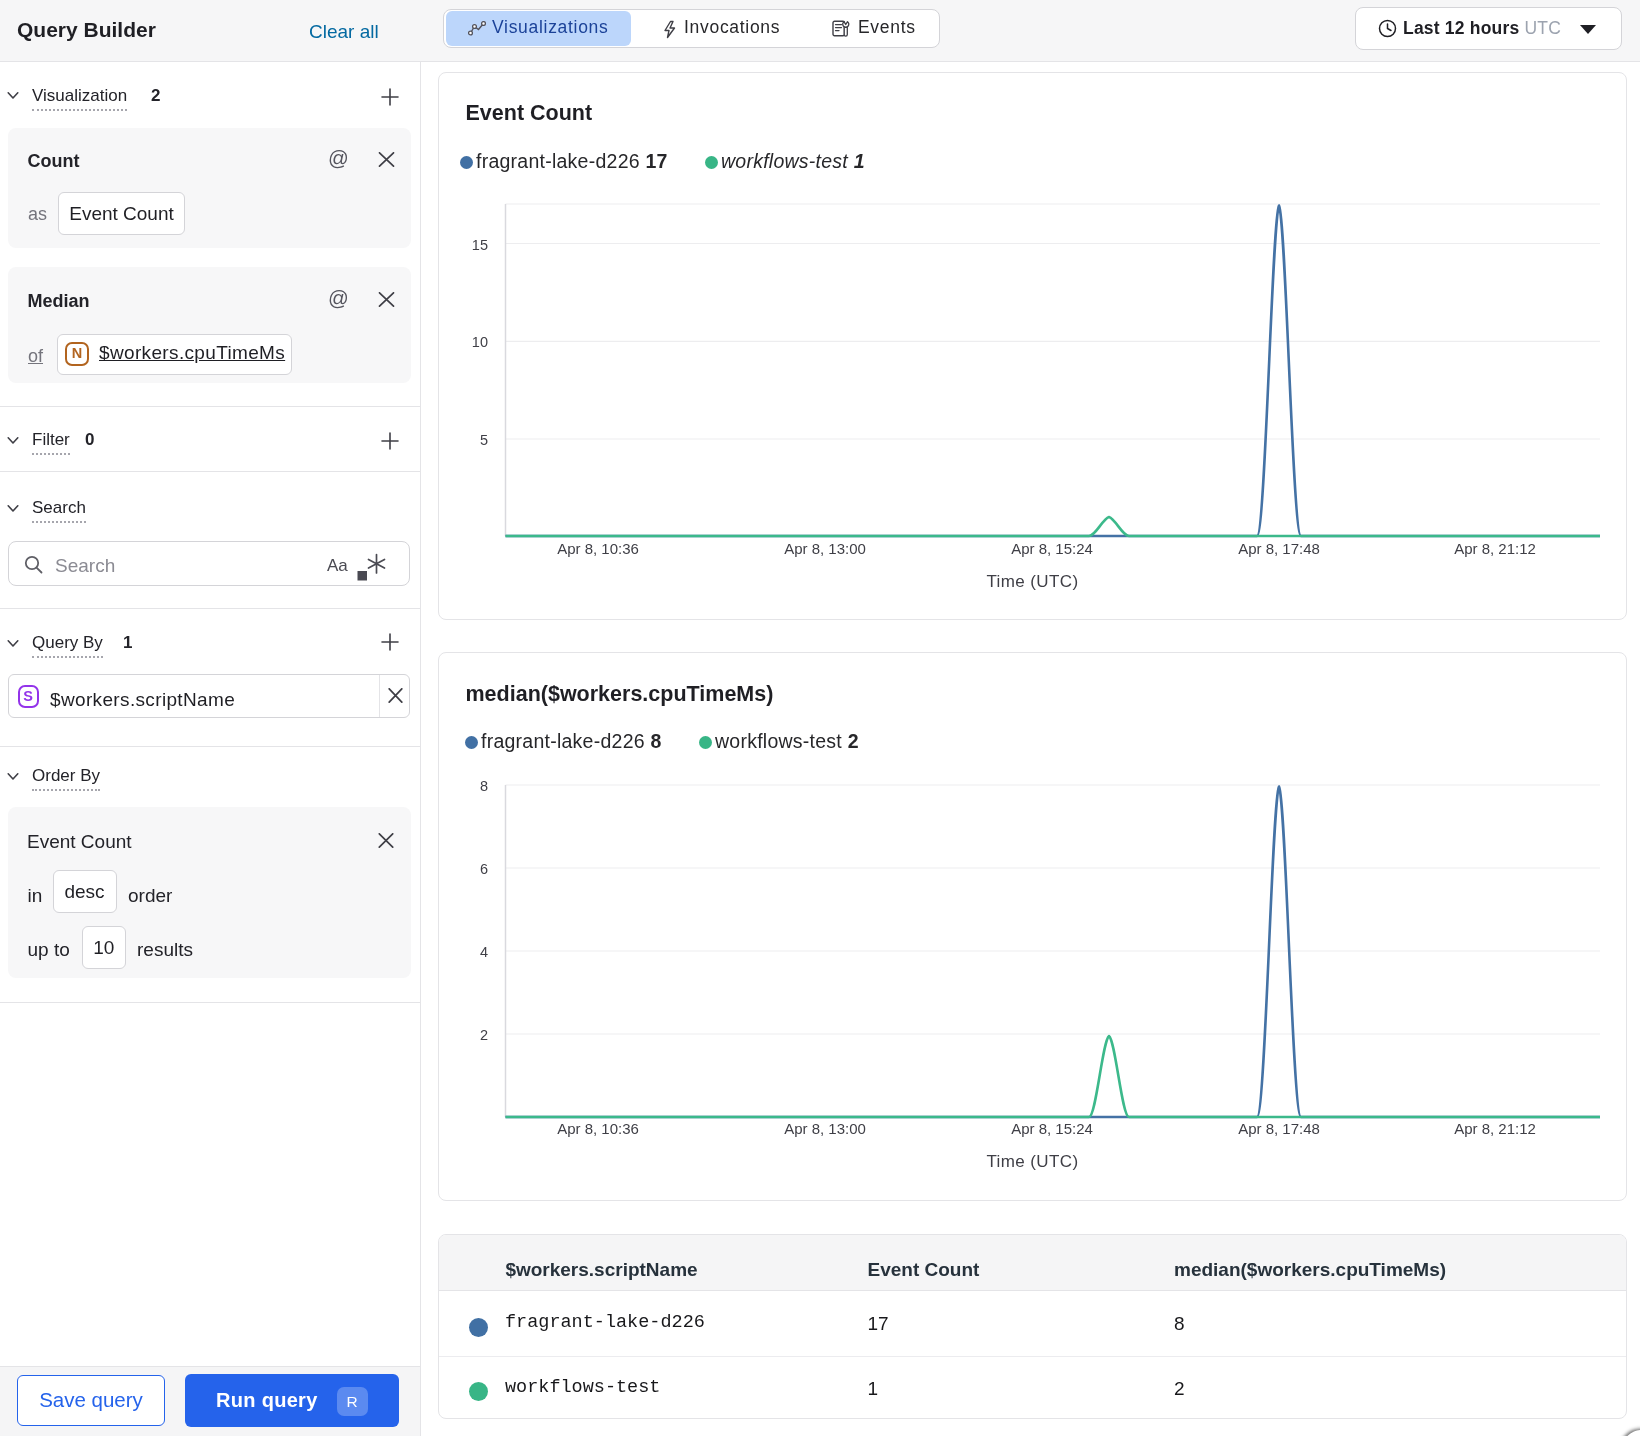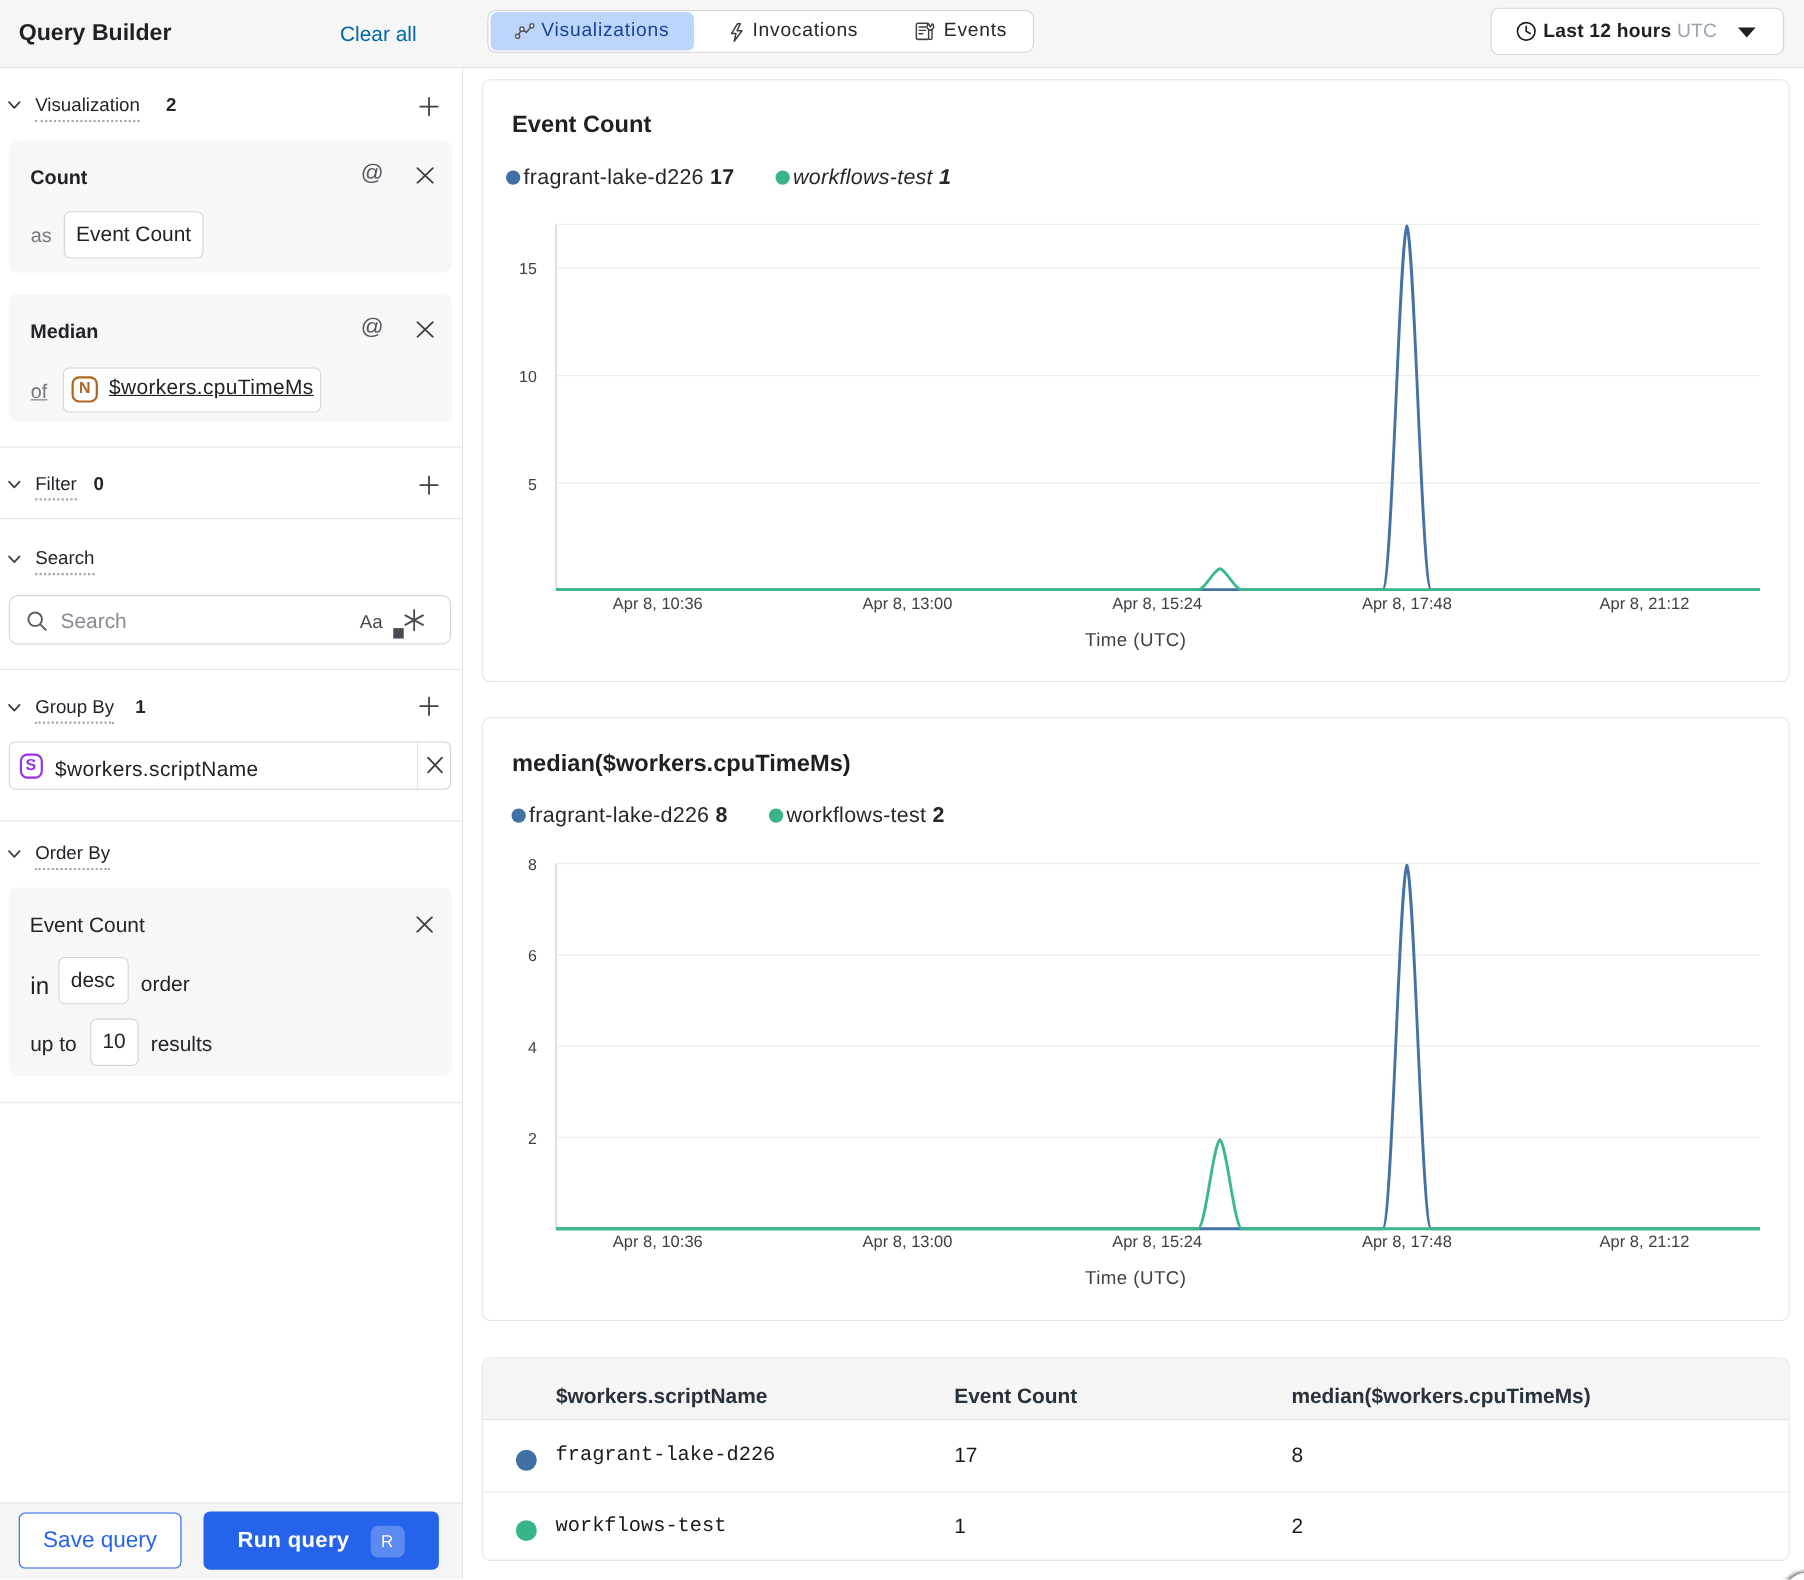--- a/index.html
+++ b/index.html
@@ -80,21 +80,21 @@
   <div class="abs" style="left:327px;top:557px;font-size:17px;color:#4a4a52;">Aa</div>
   <svg class="abs" style="left:356px;top:553px;" width="31" height="30" viewBox="0 0 31 30">
       <rect x="1.5" y="18" width="9.5" height="9.5" fill="#4a4a52"></rect>
       <path d="M20.5 1.5 V20 M12.5 6.4 L28.5 15.1 M28.5 6.4 L12.5 15.1" stroke="#4a4a52" stroke-width="1.7" stroke-linecap="round"></path>
     </svg>
   <div class="divider" style="left:0;top:608px;width:420px;"></div>
 
   <svg class="abs" style="left:7px;top:639px;" width="12" height="9" viewBox="0 0 12 9">
       <polyline points="1.2,1.8 6,7 10.8,1.8" fill="none" stroke="#3f3f46" stroke-width="1.6" stroke-linecap="round" stroke-linejoin="round"></polyline>
     </svg>
-  <div class="abs sechead" style="left:32px;top:634px;"><span class="dotted">Group By</span></div>
+  <div class="abs sechead" style="left:32px;top:634px;"><span class="dotted">Query By</span></div>
   <div class="abs sechead" style="left:123px;top:634px;font-weight:bold;">1</div>
   <svg class="abs" style="left:381px;top:633px;" width="18" height="18" viewBox="0 0 18 18">
       <path d="M9 1 V17 M1 9 H17" stroke="#3f3f46" stroke-width="1.6" stroke-linecap="round"></path>
     </svg>
   <div class="whitebox" style="left:8px;top:674px;width:402px;height:43.5px;"></div>
   <div class="abs" style="left:17.5px;top:684.5px;width:21px;height:23.5px;border:2.3px solid #9333ea;border-radius:7px;color:#9333ea;font-size:14.5px;font-weight:bold;display:flex;align-items:center;justify-content:center;">S</div>
   <div class="abs" style="left:50px;top:690px;font-size:19px;letter-spacing:0.35px;color:#1f1f24;">$workers.scriptName</div>
   <div class="abs" style="left:378.5px;top:675px;width:1px;height:41.5px;background:#e4e4e7;"></div>
   <svg class="abs" style="left:387.5px;top:687.5px;" width="15" height="15" viewBox="0 0 15 15">
       <path d="M1.2 0.8 L13.8 14.2 M13.8 0.8 L1.2 14.2" stroke="#3f3f46" stroke-width="1.7" stroke-linecap="round"></path>
@@ -103,21 +103,21 @@
 
   <svg class="abs" style="left:7px;top:772px;" width="12" height="9" viewBox="0 0 12 9">
       <polyline points="1.2,1.8 6,7 10.8,1.8" fill="none" stroke="#3f3f46" stroke-width="1.6" stroke-linecap="round" stroke-linejoin="round"></polyline>
     </svg>
   <div class="abs sechead" style="left:32px;top:767px;"><span class="dotted">Order By</span></div>
   <div class="graycard" style="left:8px;top:807px;width:403px;height:171px;"></div>
   <div class="abs" style="left:27px;top:832px;font-size:19px;color:#232329;">Event Count</div>
   <svg class="abs" style="left:378px;top:833px;" width="16" height="15" viewBox="0 0 16 15">
       <path d="M1.3 0.8 L14.7 14.2 M14.7 0.8 L1.3 14.2" stroke="#3f3f46" stroke-width="1.7" stroke-linecap="round"></path>
     </svg>
-  <div class="abs" style="left:27.5px;top:886px;font-size:22px;color:#232329;">in</div>
+  <div class="abs" style="left:27.5px;top:886px;font-size:19px;color:#232329;">in</div>
   <div class="whitebox" style="left:52.5px;top:870px;width:64px;height:43px;font-size:19px;color:#1f1f24;">desc</div>
   <div class="abs" style="left:128px;top:886px;font-size:19px;color:#232329;">order</div>
   <div class="abs" style="left:27.5px;top:940px;font-size:19px;color:#232329;">up to</div>
   <div class="whitebox" style="left:82px;top:926px;width:43.5px;height:43px;font-size:19px;color:#1f1f24;">10</div>
   <div class="abs" style="left:137px;top:940px;font-size:19px;color:#232329;">results</div>
 
   <div class="divider" style="left:0;top:1002px;width:420px;"></div>
 
   <div class="abs" style="left:0;top:1366px;width:420px;height:70px;background:#f5f5f6;border-top:1px solid #e4e4e7;"></div>
   <div class="abs" style="left:17px;top:1375px;width:148px;height:51px;background:#fff;border:1.5px solid #2563eb;border-radius:6px;display:flex;align-items:center;justify-content:center;font-size:20.5px;color:#2563eb;">Save query</div>

